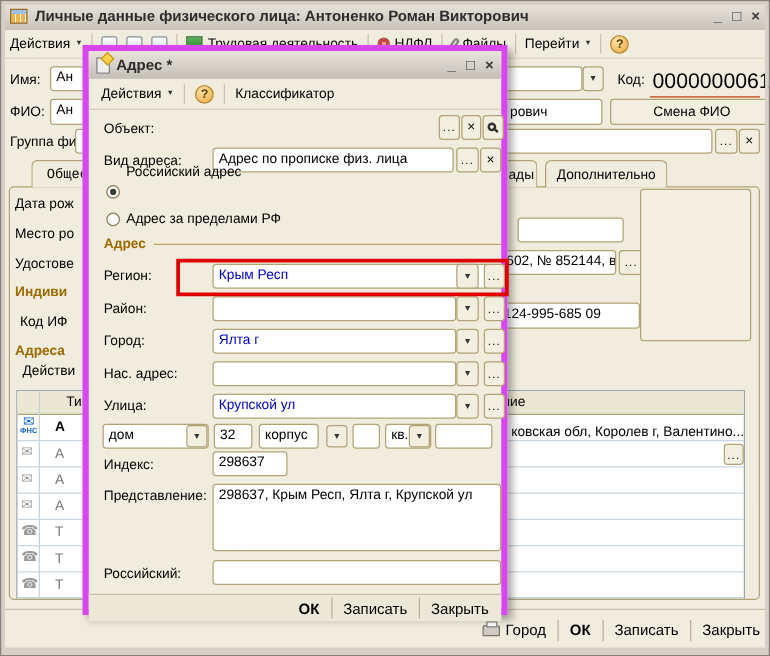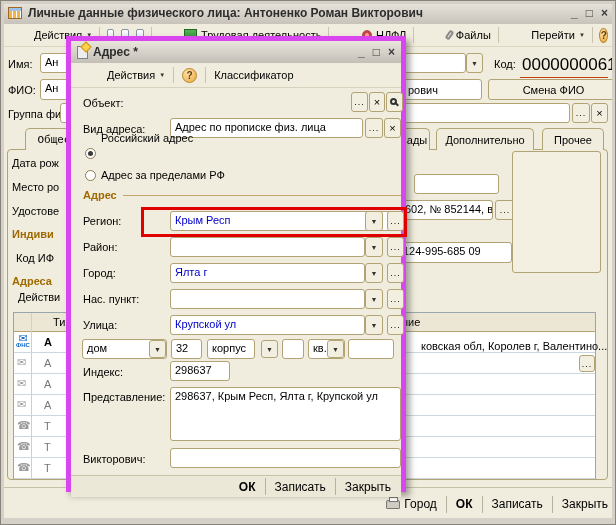--- a/index.html
+++ b/index.html
@@ -15,21 +15,21 @@
   .titlebar{position:absolute;left:2px;top:2px;width:612px;height:22px;
             background:linear-gradient(#e9e5dd,#c7c3bb);display:flex;align-items:center;
             padding:0 6px;gap:6px;z-index:3;}
   .title-text{font-size:12px;font-weight:bold;color:#2d2d2d;white-space:nowrap;}
   .wc{display:flex;gap:8px;margin-left:auto;align-items:center;}
   .wc span{font-size:12px;font-weight:bold;color:#3c3c3c;cursor:default;line-height:12px;}
   
   .toolbar{position:absolute;left:2px;top:24px;width:612px;height:23px;display:flex;align-items:center;
            gap:7px;padding:0 6px;border-bottom:1px solid #ddd7c1;z-index:3;}
   .tb-sep{width:1px;height:16px;background:#c9c3ab;}
-  .tb-item{display:flex;align-items:center;gap:4px;white-space:nowrap;cursor:default;margin-left:26px;}
+  .tb-item{display:flex;align-items:center;gap:4px;white-space:nowrap;cursor:default;}
   .dd-arrow{font-size:6px;color:#333;}
   .tb-ic{width:13px;height:12px;border:1px solid #8892a8;background:linear-gradient(#ffffff,#d8e2f2);border-radius:2px;}
   .emp-ic{width:13px;height:12px;border:1px solid #1e6b1e;background:linear-gradient(#57b057,#2e8b2e);}
   .ndfl-ic{width:10px;height:10px;background:radial-gradient(circle,#f2a0a0 30%,#cc4444 31%);border-radius:50%;border:1px solid #a45050;}
   .clip{width:5px;height:10px;border:2px solid #8a8a8a;border-radius:3px;transform:rotate(35deg);}
   .help{width:15px;height:15px;border-radius:50%;background:radial-gradient(circle at 35% 30%,#ffe2a8,#eba93c);
         border:1px solid #b9862e;color:#5a3c10;font-weight:bold;font-size:10px;
         display:flex;align-items:center;justify-content:center;}
   
   .inp{position:absolute;background:#fff;border:1px solid #b1a374;border-radius:3px;
@@ -147,21 +147,20 @@
   <div class="btn" style="left:488px;top:79px;width:131px;height:21px;">Смена ФИО</div>
 
   <div class="lbl" style="left:8px;top:108px;">Группа фи</div>
   <div class="inp" style="left:60px;top:103px;width:510px;height:20px;"></div>
   <div class="btn small" style="left:572px;top:103px;width:18px;height:20px;">...</div>
   <div class="btn" style="left:591px;top:103px;width:17px;height:20px;">×</div>
 
   <div class="tab" style="left:25px;width:58px;font-family:Liberation Mono, monospace;">Общее</div>
   <div class="tab" style="left:404px;width:26px;border-radius:0 5px 0 0;">ады</div>
   <div class="tab" style="left:436px;width:98px;">Дополнительно</div>
-  <div class="tab" style="left:542px;width:62px;">Прочее</div>
   <div class="panel"></div>
 
   <div class="lbl" style="left:12px;top:157px;">Дата рож</div>
   <div class="lbl" style="left:12px;top:181px;">Место ро</div>
   <div class="lbl" style="left:12px;top:205px;">Удостове</div>
   <div class="lbl sec" style="left:12px;top:228px;">Индиви</div>
   <div class="lbl" style="left:16px;top:252px;">Код ИФ</div>
   <div class="lbl sec" style="left:12px;top:275px;">Адреса</div>
 
   <div class="inp" style="left:414px;top:174px;width:85px;height:20px;"></div>
@@ -179,21 +178,21 @@
     </div>
     <div class="vline" style="left:17px;"></div>
     <div class="vline" style="left:322px;"></div>
 
     <div class="crow" style="top:19px;">
       <div class="abs" style="left:2px;top:1px;text-align:center;width:14px;">
         <div class="env" style="color:#0b62c4;">✉</div>
         <div class="fns-badge">ФНС</div>
       </div>
       <div class="abs" style="left:30px;top:4px;font-weight:bold;">А</div>
-      <div class="abs" style="left:395px;top:8px;white-space:nowrap;margin-left:12px;">ковская обл, Королев г, Валентино...</div>
+      <div class="abs" style="left:395px;top:8px;white-space:nowrap;">ковская обл, Королев г, Валентино...</div>
     </div>
     <div class="crow" style="top:40px;">
       <div class="abs env" style="left:3px;top:4px;color:#9a9a9a;">✉</div>
       <div class="abs" style="left:30px;top:4px;color:#777;">А</div>
       <div class="btn small" style="left:565px;top:2px;width:16px;height:17px;">...</div>
     </div>
     <div class="crow" style="top:61px;">
       <div class="abs env" style="left:3px;top:4px;color:#9a9a9a;">✉</div>
       <div class="abs" style="left:30px;top:4px;color:#777;">А</div>
     </div>
@@ -286,21 +285,21 @@
     </div>
     <div class="btn small" style="left:316px;top:196px;width:17px;height:20px;">...</div>
 
     <div class="lbl" style="left:12px;top:226px;">Город:</div>
     <div class="inp blue" style="left:99px;top:222px;width:195px;height:20px;">Ялта г</div>
     <div class="dbtn" style="left:294px;top:222px;width:18px;height:20px;">
       <span class="dd-arrow">▼</span>
     </div>
     <div class="btn small" style="left:316px;top:222px;width:17px;height:20px;">...</div>
 
-    <div class="lbl" style="left:12px;top:252px;">Нас. пункт:</div>
+    <div class="lbl" style="left:12px;top:252px;">Нас. адрес:</div>
     <div class="inp" style="left:99px;top:248px;width:195px;height:20px;"></div>
     <div class="dbtn" style="left:294px;top:248px;width:18px;height:20px;">
       <span class="dd-arrow">▼</span>
     </div>
     <div class="btn small" style="left:316px;top:248px;width:17px;height:20px;">...</div>
 
     <div class="lbl" style="left:12px;top:278px;">Улица:</div>
     <div class="inp blue" style="left:99px;top:274px;width:195px;height:20px;">Крупской ул</div>
     <div class="dbtn" style="left:294px;top:274px;width:18px;height:20px;">
       <span class="dd-arrow">▼</span>
@@ -328,21 +327,21 @@
       <span class="dd-arrow">▼</span>
     </div>
     <div class="inp" style="left:277px;top:298px;width:46px;height:20px;"></div>
 
     <div class="lbl" style="left:12px;top:325px;">Индекс:</div>
     <div class="inp" style="left:99px;top:320px;width:60px;height:20px;">298637</div>
 
     <div class="lbl" style="left:12px;top:350px;">Представление:</div>
     <div class="inp" style="left:99px;top:346px;width:231px;height:54px;white-space:normal;">298637, Крым Респ, Ялта г, Крупской ул</div>
 
-    <div class="lbl" style="left:12px;top:412px;">Викторович:</div>
+    <div class="lbl" style="left:12px;top:412px;">Российский:</div>
     <div class="inp" style="left:99px;top:407px;width:231px;height:20px;"></div>
 
     <div class="dlg-footer">
       <div style="font-weight:bold;">ОК</div>
       <div class="f-sep"></div>
       <div>Записать</div>
       <div class="f-sep"></div>
       <div>Закрыть</div>
     </div>
   </div>

